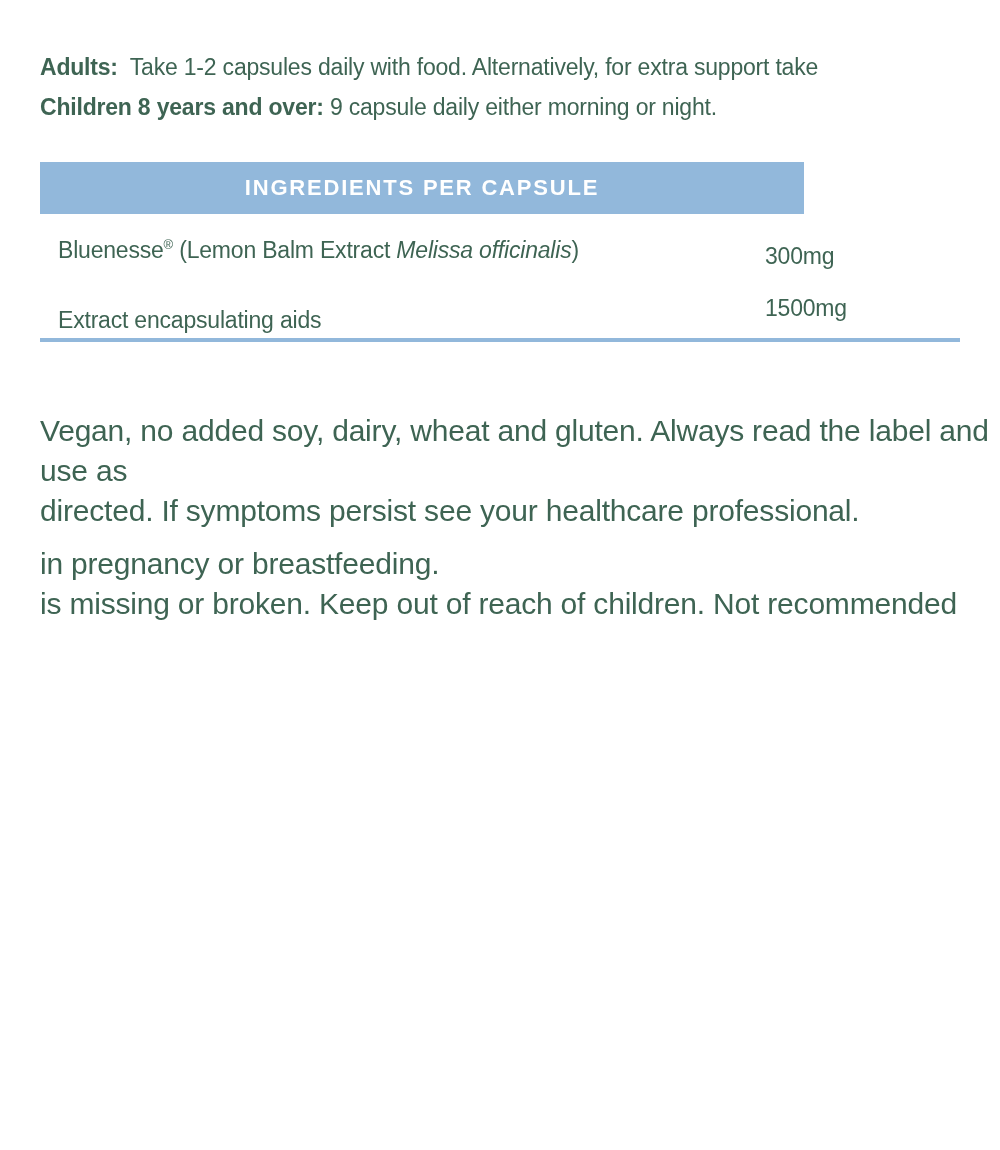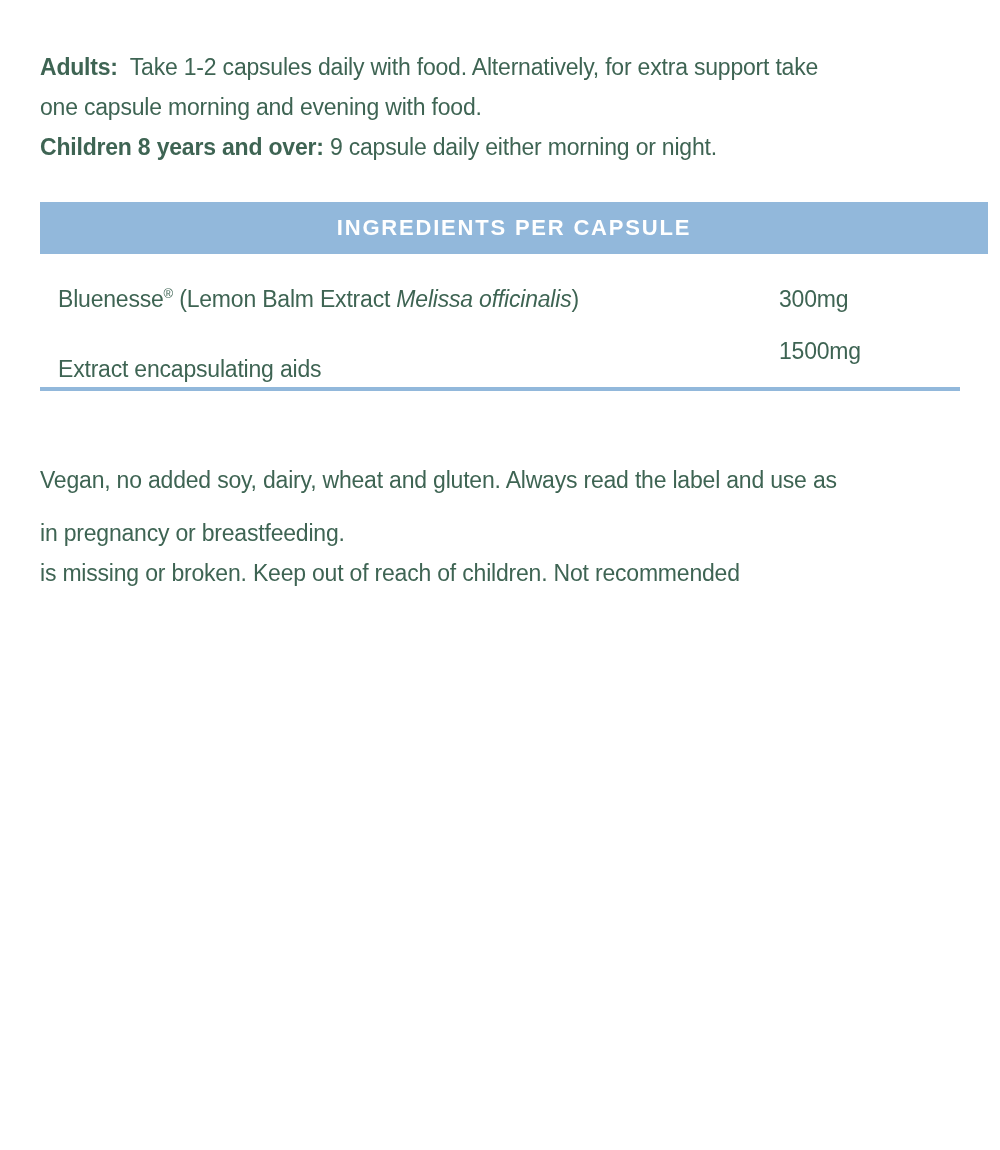--- a/index.html
+++ b/index.html
@@ -28,22 +28,22 @@
   .directions {
     margin: 47px 0 4px 40px;
     font-size: 23px;
     letter-spacing: -0.2px;
     line-height: 40px;
   }
   .b { font-weight: 700; }
   .i { font-style: italic; }
   
   .ing-header {
-    margin: 35px 0 13px 40px;
-    width: 948px;
+    margin: 35px 0 4px 40px;
+    width: 764px;
     height: 52px;
     background: var(--accent-blue);
     display: flex;
     align-items: center;
     justify-content: center;
   }
   .ing-header span {
     color: #ffffff;
     font-size: 22px;
     font-weight: 700;
@@ -65,52 +65,50 @@
     margin-bottom: 22px;
   }
   .ing-name sup {
     font-size: 13px;
     vertical-align: super;
     line-height: 0;
   }
   .ing-amount {
     position: absolute;
     left: 725px;
-    top: 0;
-    margin-left: 14px;
+    top: 6px;
   }
   .ing-footnote {
     padding-left: 18px;
     line-height: 30px;
     margin-top: 40px;
   }
   .table-rule {
     margin-top: 3px;
     height: 4px;
     background: var(--accent-blue);
     width: 920px;
   }
   
   .para {
     margin-left: 40px;
-    font-size: 23px;
+    font-size: 30px;
     letter-spacing: -0.2px;
     line-height: 40px;
   }
   .para-vegan { margin-top: 69px; }
   .para-storage { margin-top: 13px; }
 </style>
 </head>
 <body>
 
 <div class="page">
 
   <div class="directions">
     <div class="line"><span class="b">Adults:</span><span>  Take 1-2 capsules daily with food. Alternatively, for extra support take</span></div>
-    <div class="line"><span>one capsule morning and evening with food.</span></div>
     <div class="line"><span class="b">Children 8 years and over:</span><span> 9 capsule daily either morning or night.</span></div>
   </div>
 
   <div class="ing-header">
     <span>INGREDIENTS PER CAPSULE</span>
   </div>
 
   <div class="ing-table">
 
     <div class="ing-row">
@@ -122,20 +120,21 @@
       <span class="ing-amount">1500mg</span>
     </div>
 
     <div class="ing-footnote">Extract encapsulating aids</div>
 
     <div class="table-rule"></div>
   </div>
 
   <div class="para para-vegan">
     <div class="para-line">Vegan, no added soy, dairy, wheat and gluten. Always read the label and use as</div>
+    <div class="para-line">directed. If symptoms persist see your healthcare professional.</div>
   </div>
 
   <div class="para para-storage">
     <div class="para-line">in pregnancy or breastfeeding.</div>
     <div class="para-line">is missing or broken. Keep out of reach of children. Not recommended</div>
   </div>
 
 </div>
 
 </body></html>

